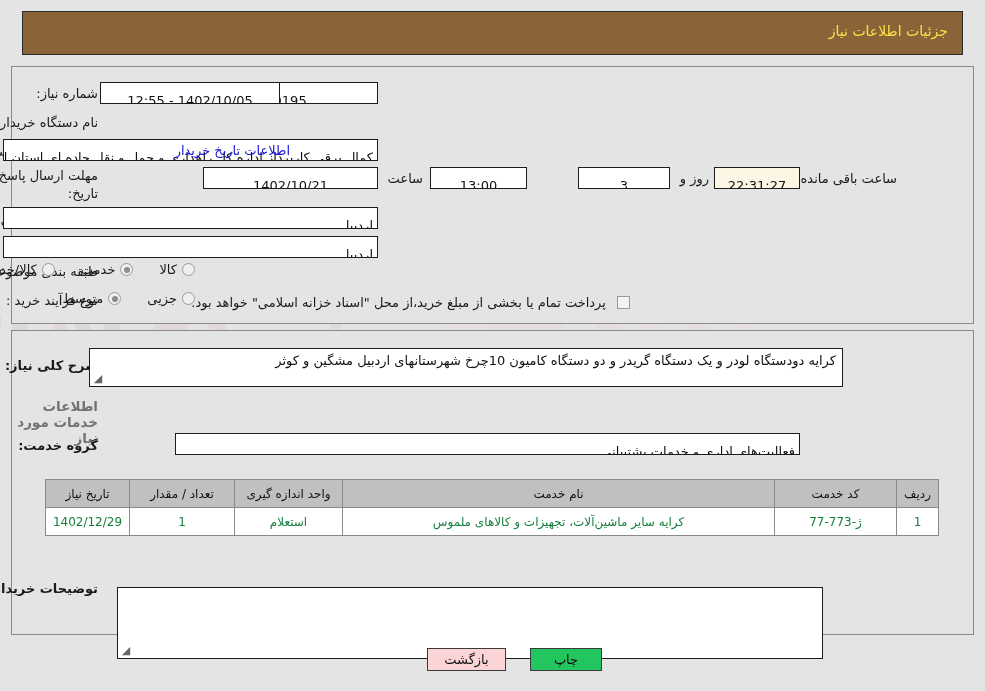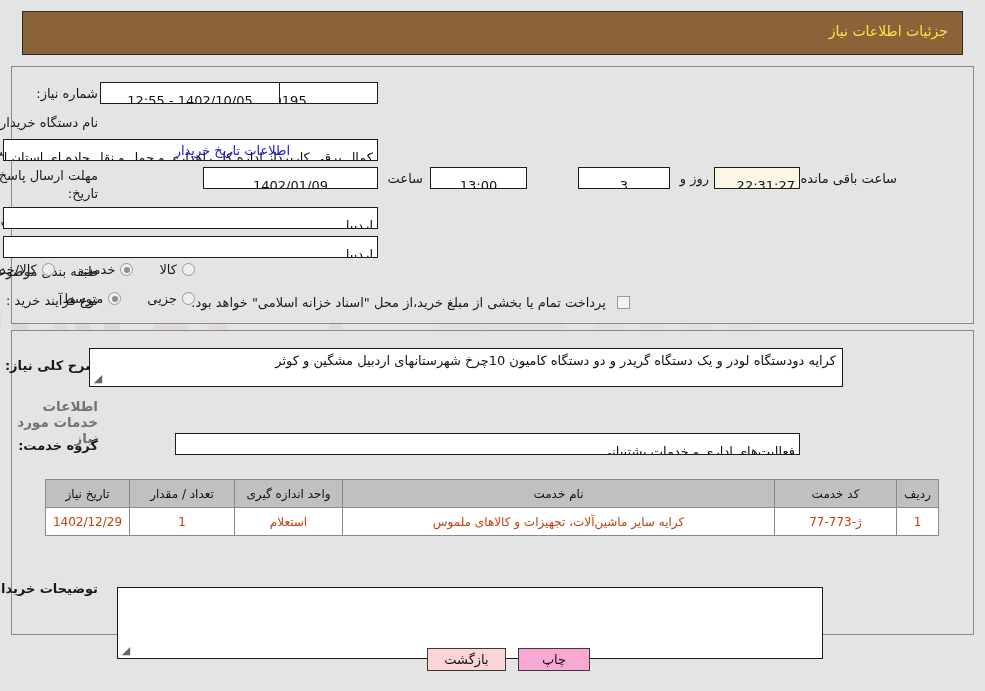--- a/index.html
+++ b/index.html
@@ -163,21 +163,21 @@
     border: 1px solid #8a8a8a;
     font-weight: normal;
     color: #111;
     height: 27px;
     font-size: 12px;
     padding: 0 4px;
   }
   table.items td {
     background: #ffffff;
     border: 1px solid #8a8a8a;
-    color: #c2410c;
+    color: #15803d;
     height: 27px;
     text-align: center;
     font-size: 12px;
     padding: 0 4px;
     overflow: hidden;
     white-space: nowrap;
   }
   table.items td.svcname { text-align: center; }
 
   
@@ -187,21 +187,21 @@
     border: 1px solid #3a3a3a;
     box-sizing: border-box;
     font-size: 13px;
     line-height: 21px;
     text-align: center;
     color: #111;
     cursor: pointer;
     font-family: "DejaVu Sans", "Liberation Sans", sans-serif;
     z-index: 3;
   }
-  .btn.print  { background: #f9a8d4; }
+  .btn.print  { background: #22c55e; margin-left: 12px; }
   .btn.back   { background: #fbd5d5; }
 </style>
 </head>
 <body>
 
 <div id="page">
 
   <svg class="watermark" viewBox="0 0 985 330">
     <g opacity="0.55">
       <path d="M60 170 q0 -78 78 -96 l60 -16 60 16 q78 18 78 96 q0 70 -78 112 l-60 32 l-60 -32 q-78 -42 -78 -112 z" fill="none" stroke="#d9a2a6" stroke-width="13"></path>
@@ -232,27 +232,27 @@
 
   <div class="abs lbl" style="right:887px; top:114px;">نام دستگاه خریدار:</div>
 
   <div class="abs lbl" style="right:887px; top:143px;">ایجاد کننده درخواست:</div>
   <div class="abs fld rtl-right" style="right:607px; top:139px; width:375px;">کمال برقی کاربرداز اداره کل راهداری و حمل و نقل جاده ای استان اردبیل</div>
   <div class="abs link" style="right:695px; top:143px;">اطلاعات تاریخ خریدار</div>
 
   <div class="abs lbl" style="right:887px; top:167px;">مهلت ارسال پاسخ: تا</div>
   <div class="abs lbl" style="right:887px; top:185px;">تاریخ:</div>
 
-  <div class="abs fld" style="right:607px; top:167px; width:175px;">1402/01/09</div>
+  <div class="abs fld" style="right:607px; top:167px; width:175px;">1402/10/21</div>
   <div class="abs lbl" style="right:562px; top:170px;">ساعت</div>
   <div class="abs fld" style="right:458px; top:167px; width:97px;">13:00</div>
 
   <div class="abs fld" style="right:315px; top:167px; width:92px;">3</div>
   <div class="abs lbl" style="right:276px; top:170px;">روز و</div>
-  <div class="abs fld cream" style="right:185px; top:167px; width:86px;text-align:right;">22:31:27</div>
+  <div class="abs fld cream" style="right:185px; top:167px; width:86px;">22:31:27</div>
   <div class="abs lbl" style="right:88px; top:170px;">ساعت باقی مانده</div>
 
   <div class="abs lbl" style="right:887px; top:211px;">استان محل تحویل:</div>
   <div class="abs fld rtl-right" style="right:607px; top:207px; width:375px;">اردبیل</div>
 
   <div class="abs lbl" style="right:887px; top:240px;">شهر محل تحویل:</div>
   <div class="abs fld rtl-right" style="right:607px; top:236px; width:375px;">اردبیل</div>
 
   <div class="abs lbl" style="right:887px; top:263px;">طبقه بندی موضوعی:</div>
   <div class="radio-group" id="category-radios" style="right:790px; top:262px;"><span class="opt"><span class="radio"></span><span class="t">کالا</span></span><span class="opt"><span class="radio on"></span><span class="t">خدمت</span></span><span class="opt"><span class="radio"></span><span class="t">کالا/خدمت</span></span></div>

